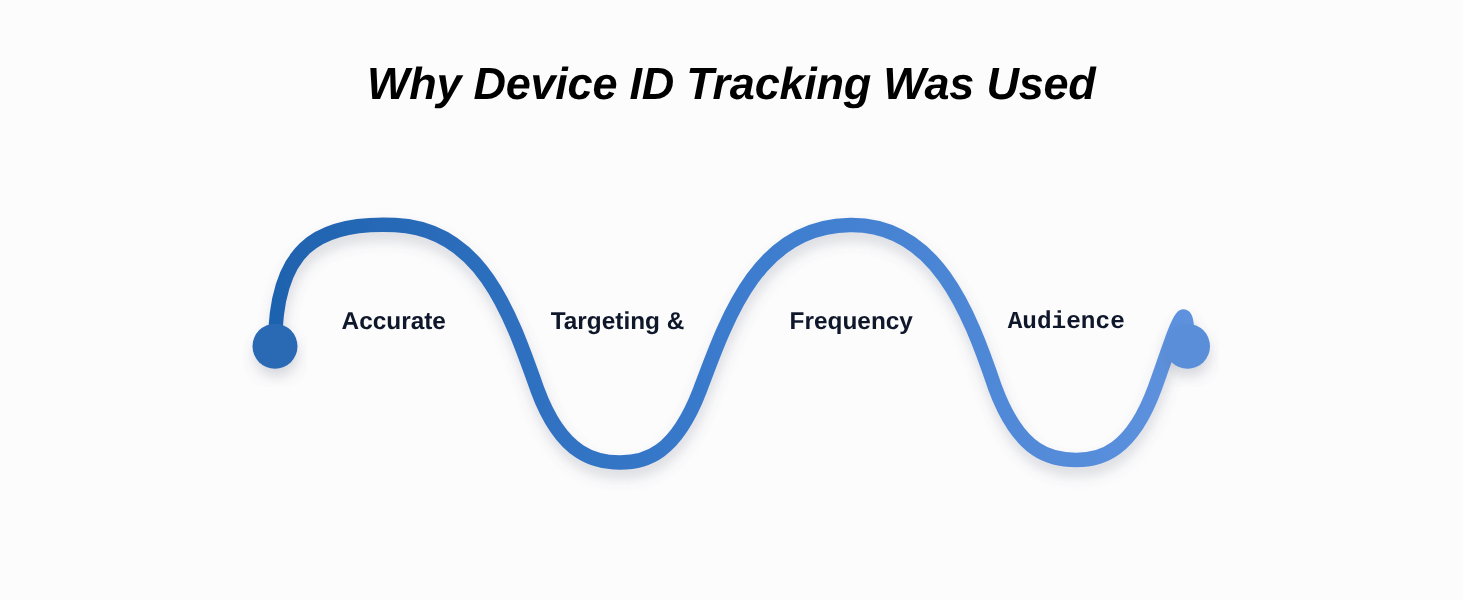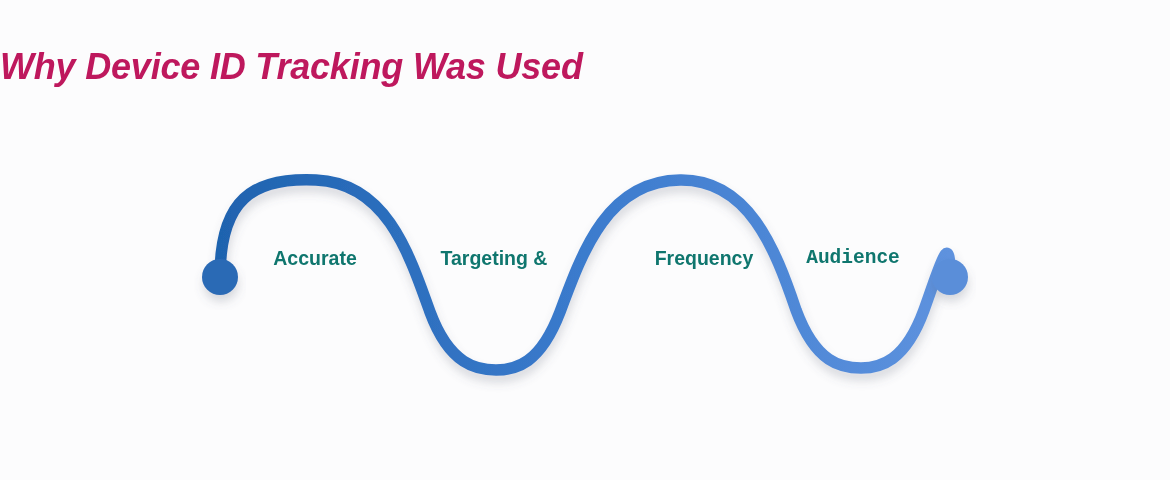--- a/index.html
+++ b/index.html
@@ -19,24 +19,25 @@
     position: absolute;
     inset: 0;
     width: 1170px;
     height: 480px;
   }
   .title {
     position: absolute;
     top: 46px;
     left: 0;
     width: 1170px;
+    text-align: center;
     font-size: 36px;
     font-weight: bold;
     font-style: italic;
-    color: #be185d;
+    color: #000000;
     letter-spacing: -0.2px;
     white-space: nowrap;
   }
   .wave-layer {
     position: absolute;
     top: 0;
     left: 0;
     width: 1170px;
     height: 480px;
   }
@@ -46,21 +47,21 @@
     left: 0;
     width: 1170px;
     height: 480px;
   }
   .step-label {
     position: absolute;
     text-align: center;
     font-size: 19.5px;
     font-weight: bold;
     line-height: 29px;
-    color: #0f766e;
+    color: #0f172a;
     white-space: nowrap;
     transform: translate(-50%, -50%);
   }
   .step-label .ln {
     display: block;
   }
 </style>
 </head>
 <body>
 
@@ -102,21 +103,21 @@
   <div class="labels-layer">
 
     <div class="step-label" style="left:315px; top:258px;">
       <span class="ln">Accurate</span>
     </div>
 
     <div class="step-label" style="left:494px; top:258px;">
       <span class="ln">Targeting &amp;</span>
     </div>
 
-    <div class="step-label" style="left:681px; top:258px;margin-left:23px;">
+    <div class="step-label" style="left:681px; top:258px;">
       <span class="ln">Frequency</span>
     </div>
 
     <div class="step-label" style="left:853px; top:258px;font-family:Liberation Mono, monospace;">
       <span class="ln">Audience</span>
     </div>
 
   </div>
 </div>
 

